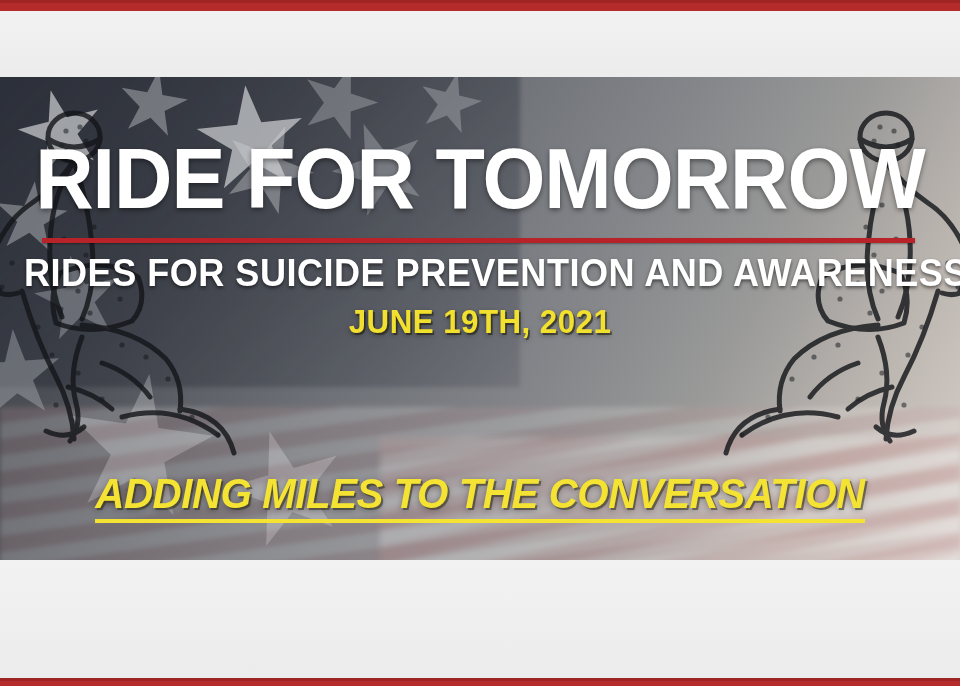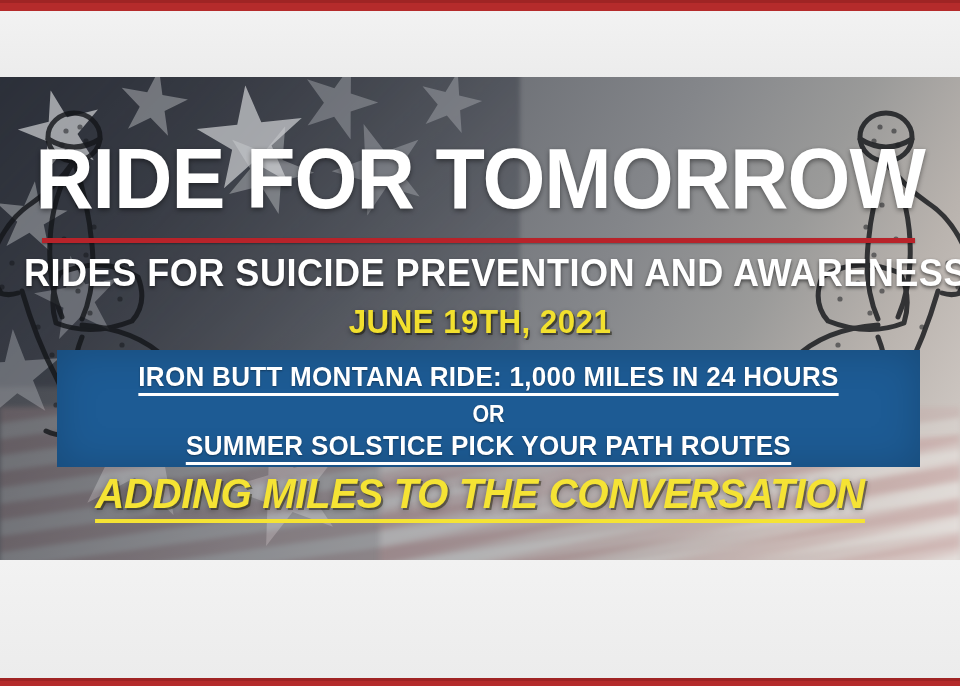--- a/index.html
+++ b/index.html
@@ -389,29 +389,20 @@
     </svg>
 
     <div class="headline">RIDE FOR TOMORROW</div>
 
     <div class="redline"></div>
 
     <div class="subhead">RIDES FOR SUICIDE PREVENTION AND AWARENESS</div>
 
     <div class="dateline">JUNE 19TH, 2021</div>
 
-    <div class="blue-panel">
-      <div class="pnl-line primary">
-        <span class="u-line">IRON BUTT MONTANA RIDE: 1,000 MILES IN 24 HOURS</span>
-      </div>
-      <div class="pnl-line conj">OR</div>
-      <div class="pnl-line secondary">
-        <span class="u-line">SUMMER SOLSTICE PICK YOUR PATH ROUTES</span>
-      </div>
-    </div>
 
     <div class="tagline">
       <span class="tag-underline">ADDING MILES TO THE CONVERSATION</span>
     </div>
 
   </div>
 
   <div class="page-field lower"></div>
 
   <div class="rule-bar bottom">

